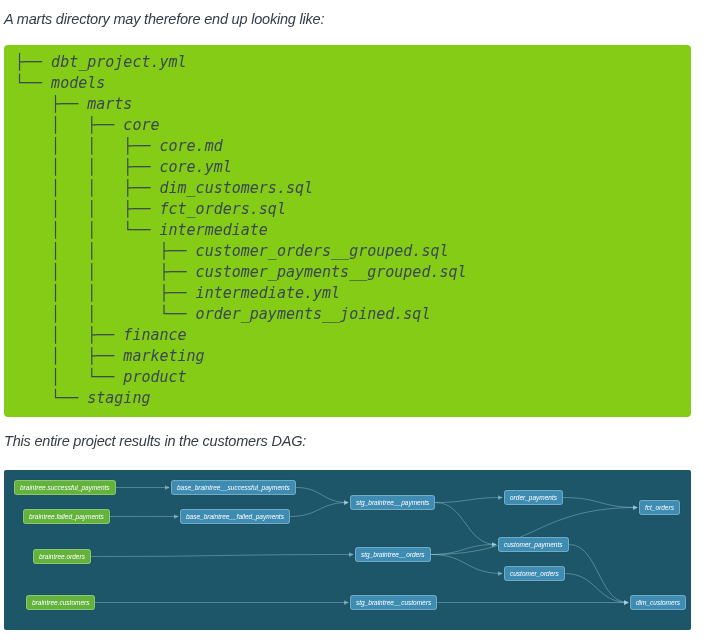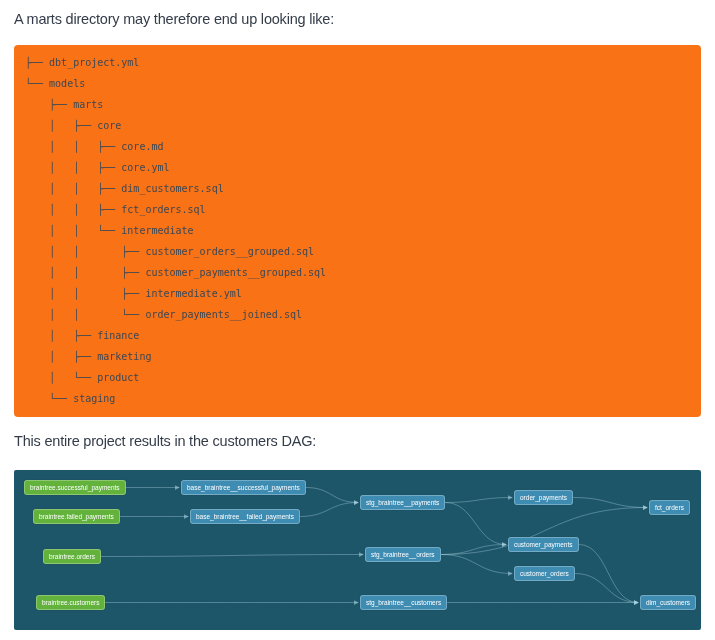--- a/index.html
+++ b/index.html
@@ -1,30 +1,30 @@
 <!DOCTYPE html>
 <html><head>
 <meta charset="utf-8">
 <style>
   html, body { margin: 0; padding: 0; background: #ffffff; }
   body {
     width: 715px; height: 640px; overflow: hidden;
     font-family: "Liberation Sans", sans-serif;
     color: #343d4a;
   }
-  .content { padding: 9px 14px 0 14px; width: 687px; }
+  .content { padding: 9px 14px 0 4px; width: 687px; font-style: italic; }
   .para {
     font-size: 14.5px; line-height: 20px; letter-spacing: -0.2px;
     margin: 0 0 16px 0; color: #333c48;
   }
   .code-block {
-    background: #f97316; border-radius: 4px;
+    background: #84cc16; border-radius: 4px;
     margin: 0 0 14px 0; padding: 7px 11px 8px 11px;
     font-family: "DejaVu Sans Mono", monospace;
-    font-size: 10px; line-height: 21px; color: #3b4754;
+    font-size: 15px; line-height: 21px; color: #3b4754;
     white-space: pre; overflow: hidden;
   }
   .dag-caption { margin-bottom: 19px; }
   .dag-figure {
     position: relative; width: 687px; height: 160px; margin: 0;
     border-radius: 2px; overflow: hidden; cursor: pointer;
   }
   .dag-edges { position: absolute; left: 0; top: 0; width: 100%; height: 100%; display: block; }
   .dag-node {
     position: absolute; box-sizing: border-box;

